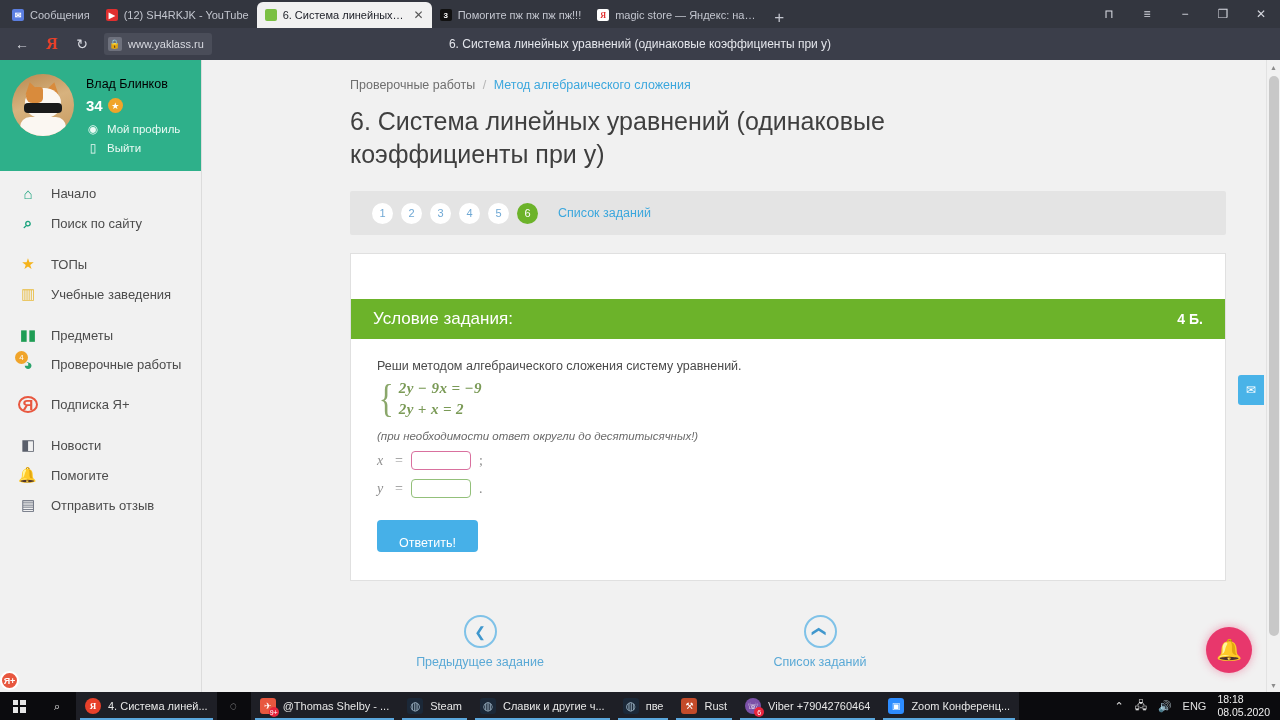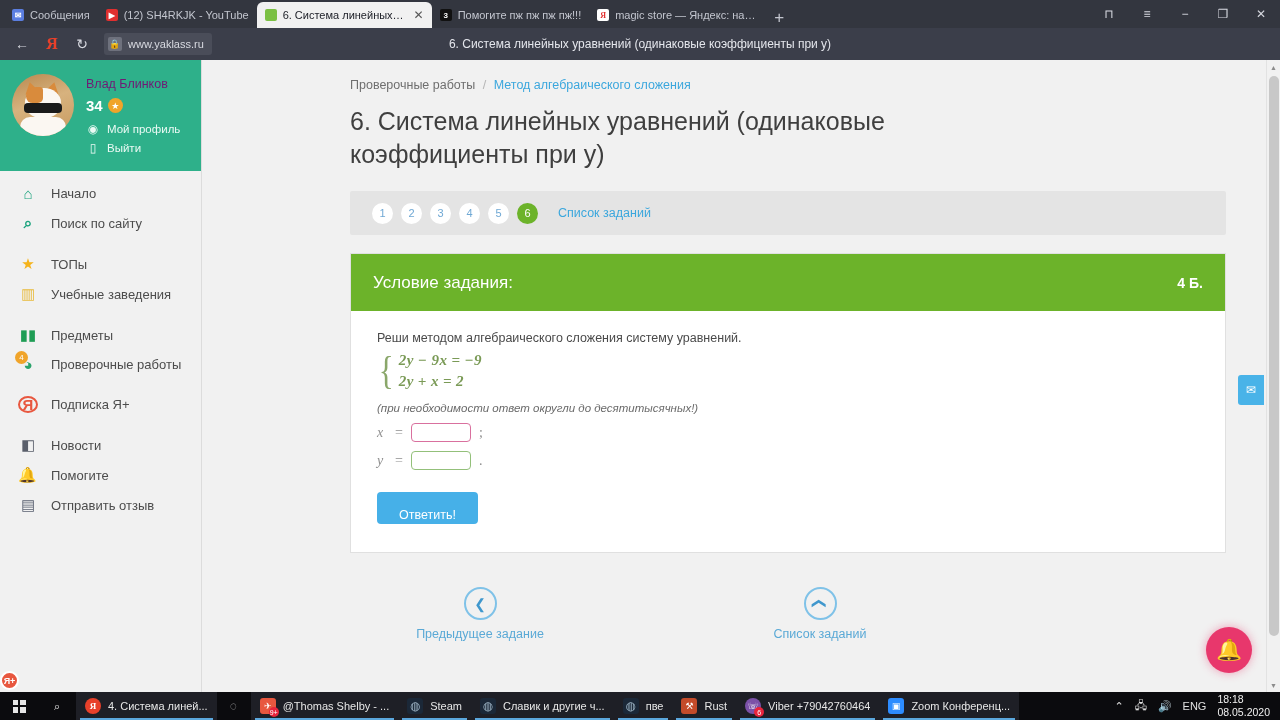--- a/index.html
+++ b/index.html
@@ -112,21 +112,21 @@
   .cat-patch { position: absolute; left: 14px; top: 13px; width: 17px; height: 16px;
                background: #d98b3c; border-radius: 60% 20% 30% 40%; }
   .cat-glass { position: absolute; left: 12px; top: 29px; width: 38px; height: 10px;
                background: #1a1a1a; border-radius: 4px; }
   .cat-body { position: absolute; left: 8px; top: 43px; width: 46px; height: 20px;
               background: #fbf7f2; border-radius: 10px 10px 0 0; }
   .ya-badge { position: absolute; left: 0; bottom: 2px; width: 19px; height: 19px;
               background: #e8573f; border: 2px solid #fff; border-radius: 50%;
               color: #fff; font-size: 9px; font-weight: bold;
               display: flex; align-items: center; justify-content: center; z-index: 3; }
-  .uname { color: #701a75; font-size: 12.5px; margin-top: 3px; }
+  .uname { color: #000000; font-size: 12.5px; margin-top: 3px; }
   .upoints { display: flex; align-items: center; gap: 5px; margin: 6px 0 8px; }
   .upoints .num { color: #fff; font-size: 15px; font-weight: bold; }
   .star-gold { width: 15px; height: 15px; border-radius: 50%; background: #f0a42a;
                display: flex; align-items: center; justify-content: center;
                color: #fff; font-size: 9px; }
   .ulink { display: flex; align-items: center; gap: 7px; color: #eafaf4;
            font-size: 11.5px; margin-top: 5px; }
   .ulink .ico { width: 14px; text-align: center; font-size: 12px; color: #eafaf4; }
 
   .navlist { padding-top: 8px; }
@@ -161,22 +161,22 @@
 
   .steps { margin-top: 21px; background: #e4e4e4; border-radius: 2px;
            height: 44px; display: flex; align-items: center; padding-left: 22px; gap: 8px; }
   .step { width: 21px; height: 21px; border-radius: 50%; background: #fff;
           color: #6fa8d4; font-size: 11px; display: flex;
           align-items: center; justify-content: center; }
   .step.current { background: #6cb32a; color: #fff; }
   .steps .tasklist-link { color: #3ba7dd; font-size: 12.5px; margin-left: 12px; text-decoration: none; }
 
   .card { margin-top: 18px; background: #fff; border: 1px solid #e0e0e0; }
-  .card-head { background: #6cb32a; height: 57px; display: flex; align-items: center;
-               justify-content: space-between; padding: 16px 22px; }
+  .card-head { background: #6cb32a; height: 40px; display: flex; align-items: center;
+               justify-content: space-between; padding: 16px 22px; margin-top: 45px; }
   .card-head .ch-title { color: #fff; font-size: 17px; }
   .card-head .ch-score { color: #fff; font-size: 14px; font-weight: bold; }
   .card-body { padding: 20px 26px 28px 26px; }
   .task-text { font-size: 12.5px; color: #4a4a4a; }
 
   .eqblock { display: flex; margin-top: 7px; font-family: "Liberation Serif", serif; }
   .brace { font-size: 39px; color: #8aa76a; line-height: 38px; font-weight: 300;
            margin-right: 3px; transform: scaleX(.8); }
   .eqs { display: flex; flex-direction: column; justify-content: center; gap: 4px; }
   .eq { font-size: 15px; color: #7a9a56; font-style: italic; font-weight: bold;

